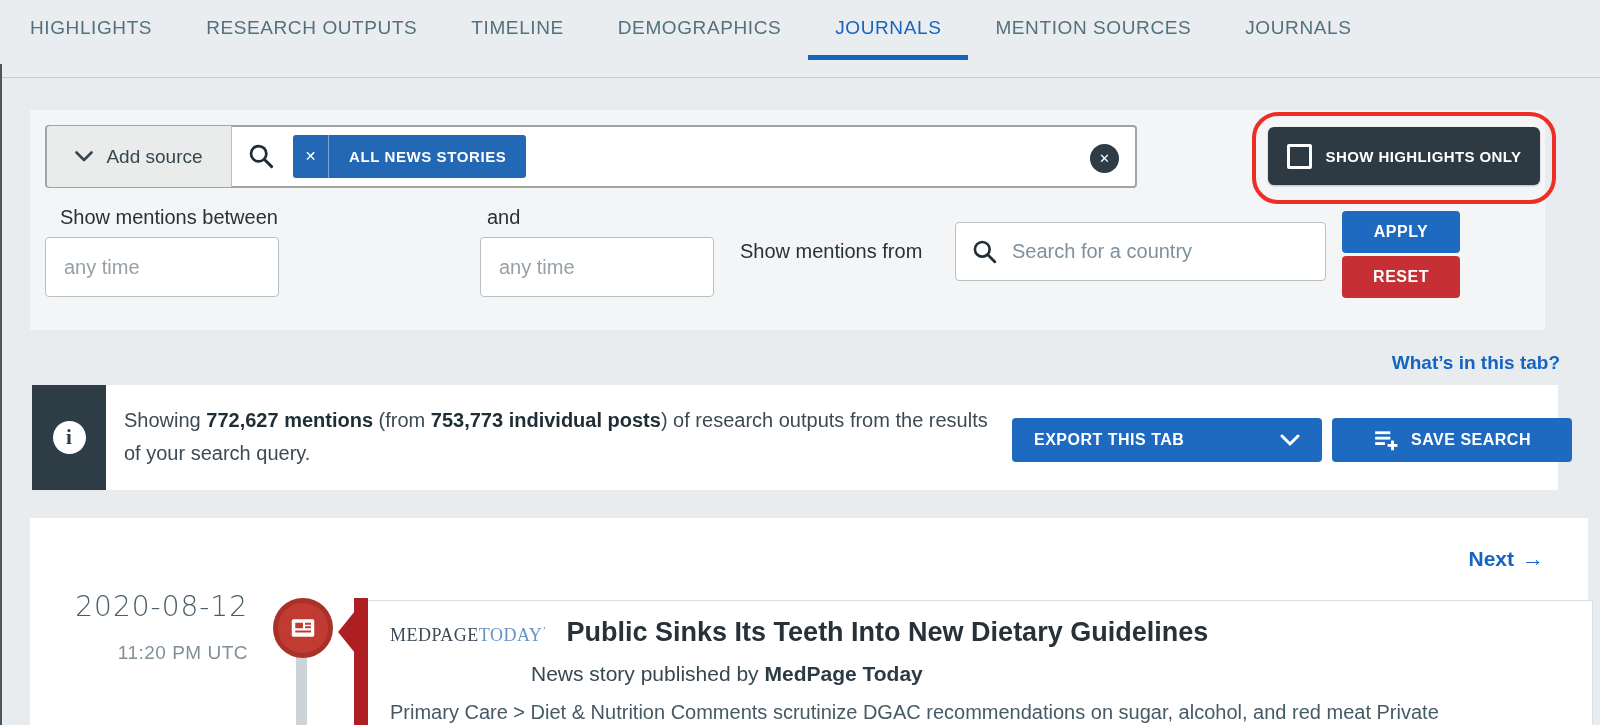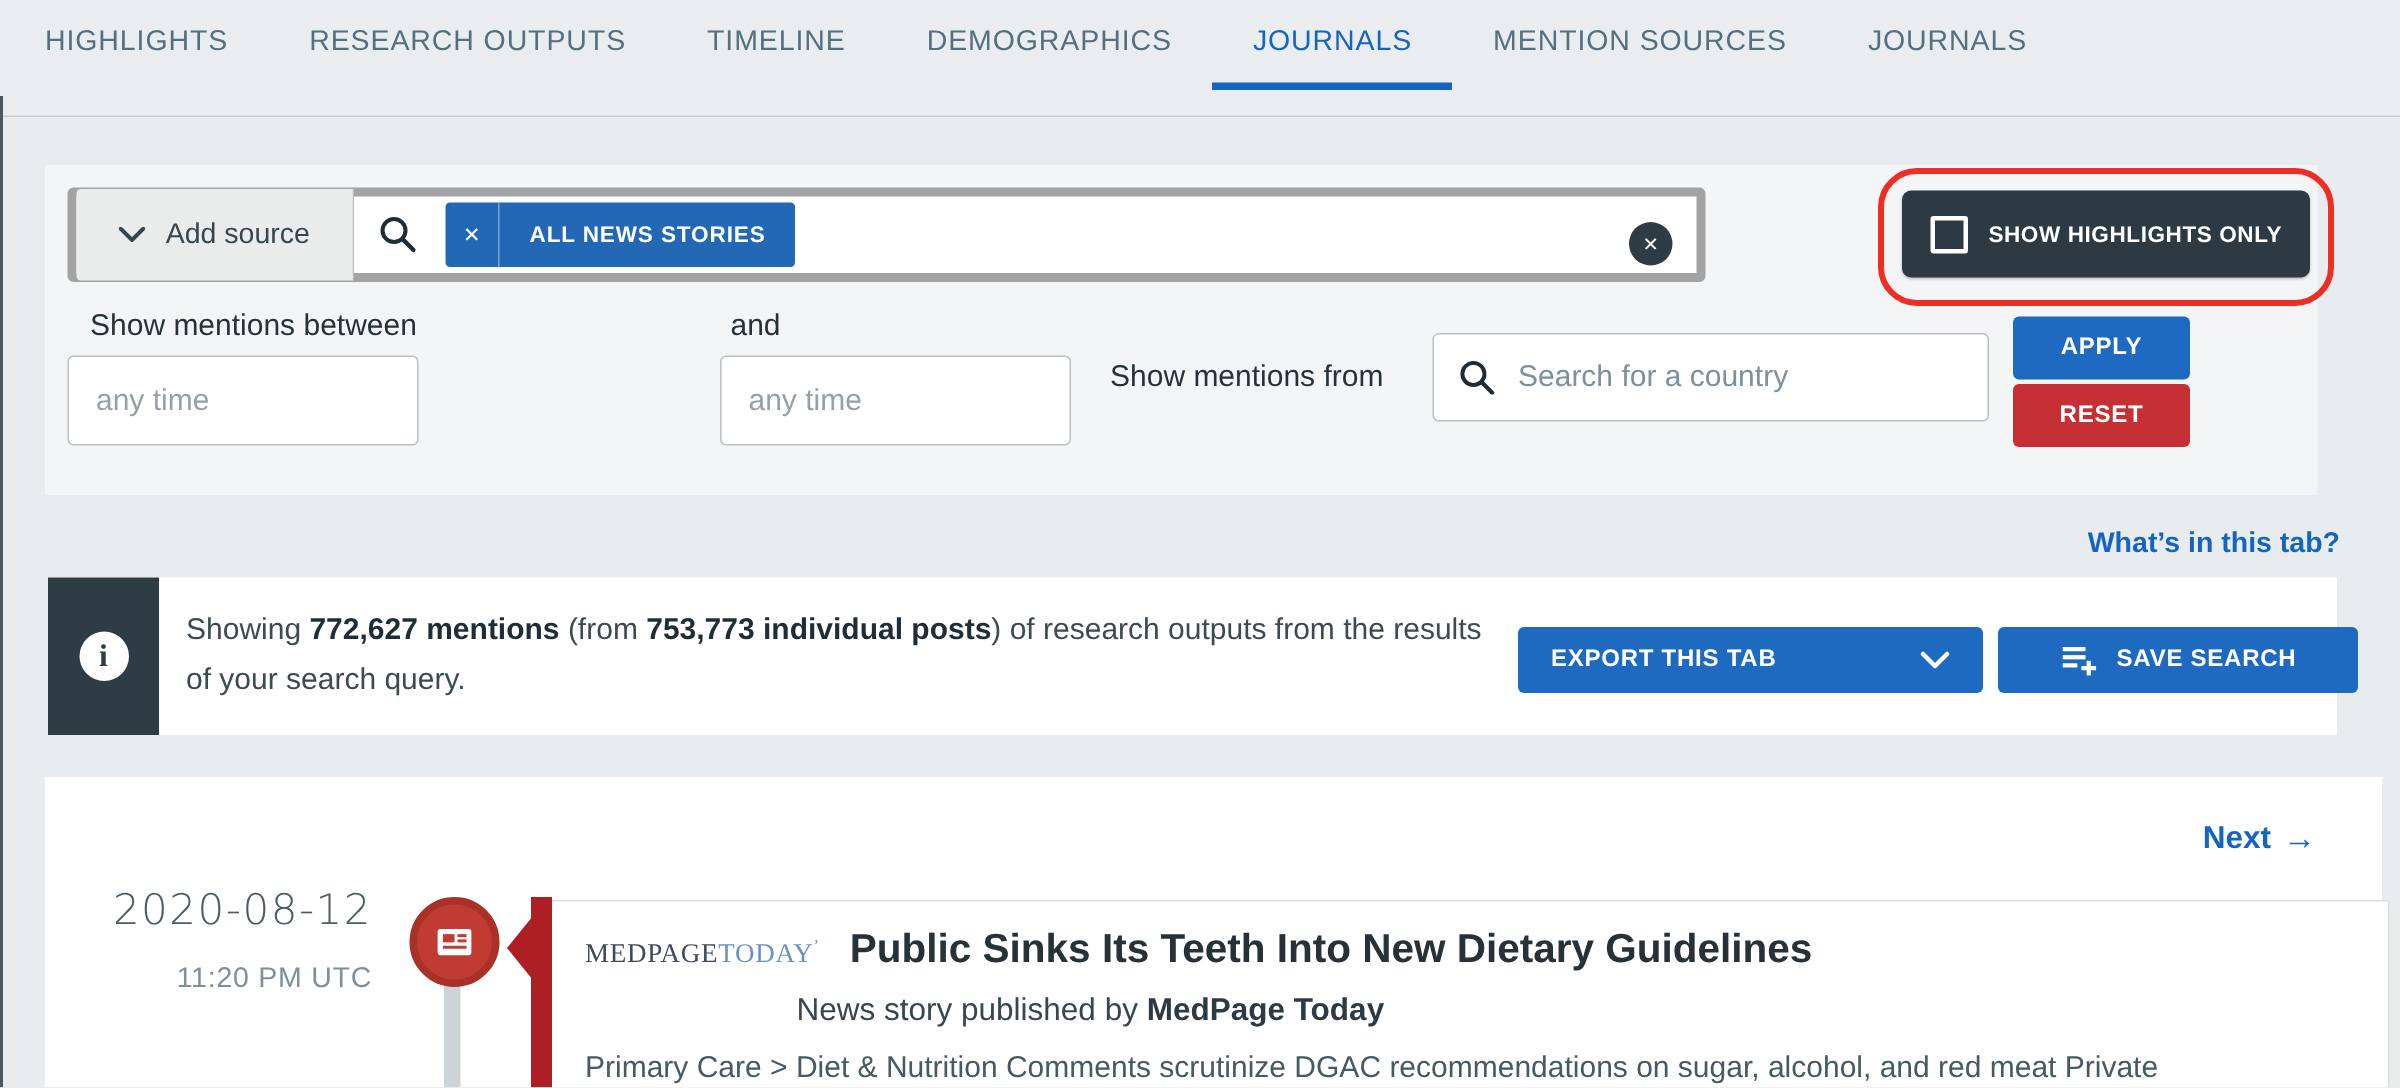--- a/index.html
+++ b/index.html
@@ -13,21 +13,21 @@
   .tab { height:60px; display:flex; align-items:center; padding:0 27px;
          font-size:19px; font-weight:400; letter-spacing:.6px; color:#54707e;
          border-bottom:5px solid transparent; cursor:pointer; }
   .tab.active { color:#1565c0; border-bottom-color:#1565c0; }
   .left-edge { position:absolute; left:0; top:64px; width:2px; height:661px; background:#4d565c; }
 
   
   .filter-panel { position:absolute; left:30px; top:110px; width:1515px; height:220px; background:#f3f5f6; }
 
   .source-bar { position:absolute; left:15px; top:15px; width:1092px; height:63px;
-                background:#fff; border:6px solid #a3a3a3; border-radius:4px;
+                background:#fff; border:2px solid #a3a3a3; border-radius:4px;
                 display:flex; align-items:center; }
   .add-source { width:185px; height:61px; background:#eaecec; border-right:1px solid #b9c0c4;
                 border-radius:3px 0 0 3px; display:flex; align-items:center; justify-content:center;
                 gap:13px; cursor:pointer; }
   .add-source-label { font-size:19px; color:#37474f; }
   .searchbar-magnifier { margin-left:16px; display:flex; align-items:center; }
   .source-tag { margin-left:18px; height:43px; background:#2368b4; border-radius:3px;
                 display:flex; align-items:center; color:#fff; cursor:pointer; }
   .tag-x { width:36px; text-align:center; font-size:14px; border-right:1px solid rgba(255,255,255,.4);
            line-height:43px; }

